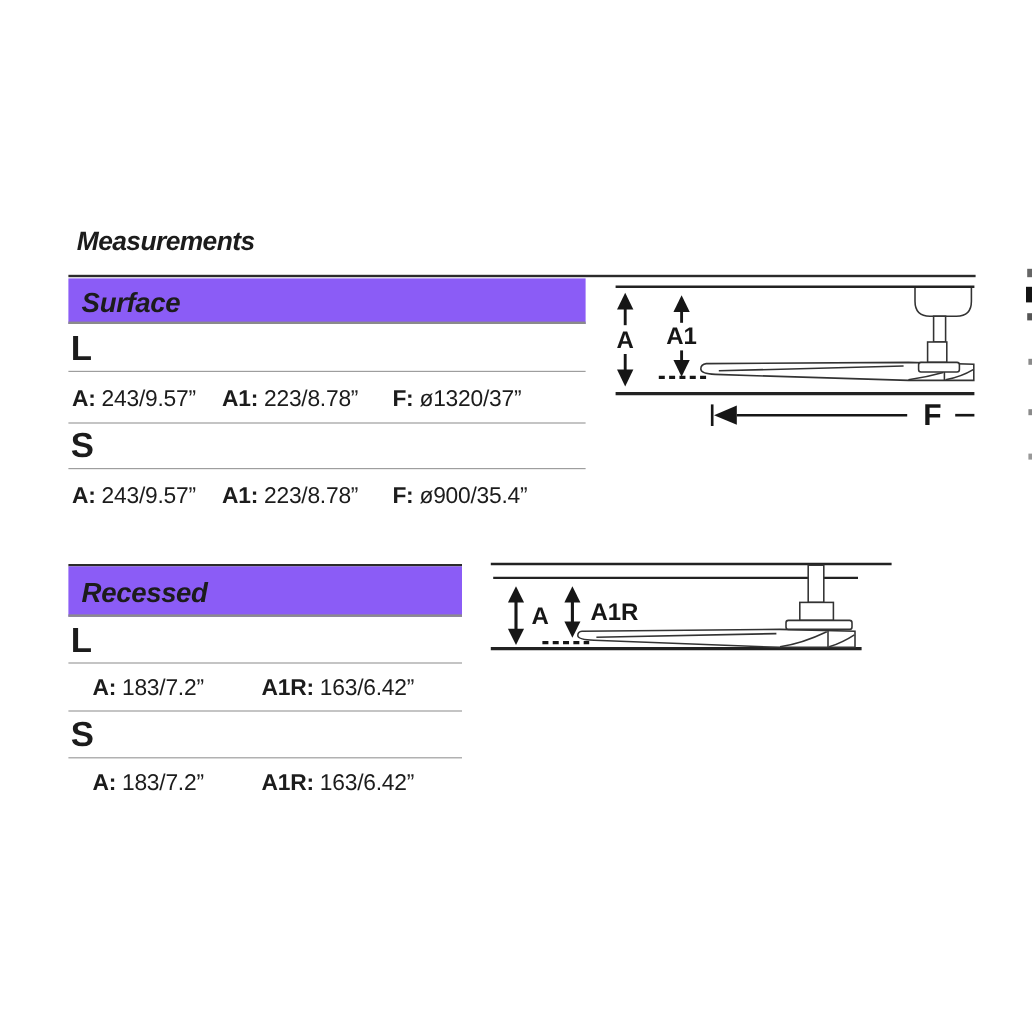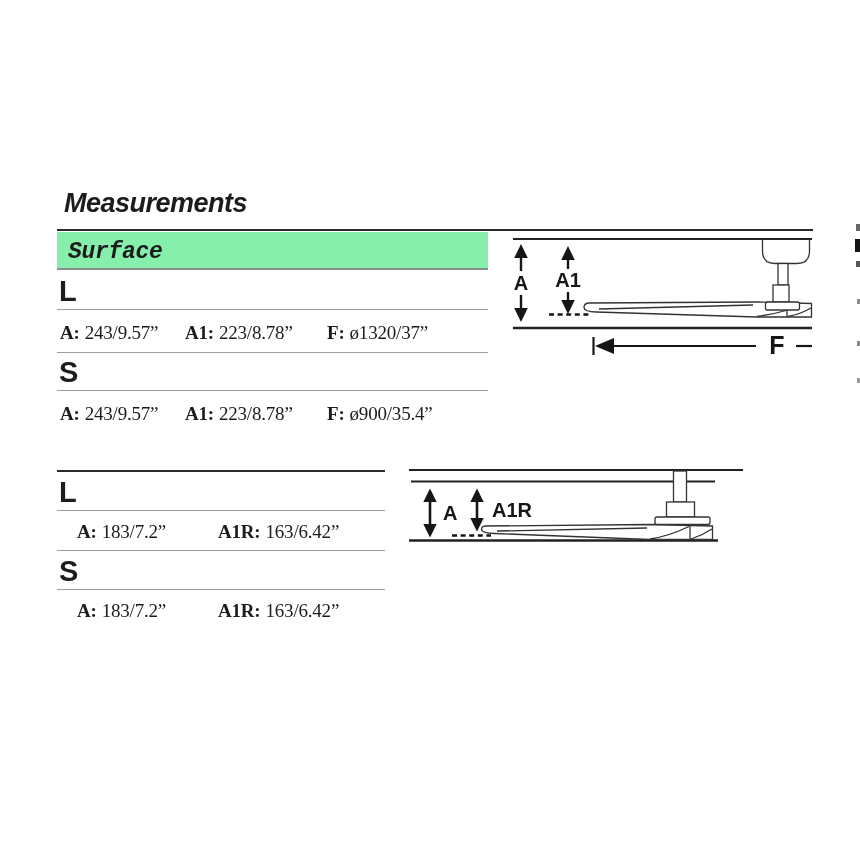--- a/index.html
+++ b/index.html
@@ -2,37 +2,37 @@
 <html><head>
 <meta charset="utf-8">
 <style>
   html,body{margin:0;padding:0;background:#fff;}
   .canvas{
     position:relative;width:860px;height:860px;background:#fff;overflow:hidden;
     font-family:"Liberation Sans","DejaVu Sans",sans-serif;color:#1c1c1c;
   }
   .title{
     position:absolute;left:64px;top:188px;margin:0;
-    font-size:27px;font-weight:700;font-style:italic;letter-spacing:-0.5px;color:#1c1c1c;text-align:center;
+    font-size:22px;font-weight:700;font-style:italic;letter-spacing:-0.5px;color:#1c1c1c;text-align:center;
   }
   .rule-dark{position:absolute;background:#2b2b2b;height:2px;}
   .spec-table{position:absolute;box-sizing:border-box;}
   .spec-table .thead{
-    background:#86efac;border-bottom:2px solid #8b8b8b;box-sizing:border-box;font-family:Liberation Mono, monospace;
+    background:#8b5cf6;border-bottom:2px solid #8b8b8b;box-sizing:border-box;
   }
   .thead-label{
     display:block;font-size:23px;font-weight:700;font-style:italic;letter-spacing:-0.3px;
   }
   .size-row{
     font-size:29px;font-weight:700;border-bottom:1px solid #9e9e9e;
     box-sizing:border-box;padding-left:2px;letter-spacing:-0.5px;
   }
   .spec-row{position:relative;box-sizing:border-box;font-size:19px;letter-spacing:-0.2px;}
   .spec-row.bordered{border-bottom:1px solid #9e9e9e;}
-  .spec{position:absolute;white-space:nowrap;font-family:Liberation Serif, serif;}
+  .spec{position:absolute;white-space:nowrap;}
   .spec .k{font-weight:700;margin-right:5px;}
   
   .surface{left:57px;top:232px;width:431px;}
   .surface .thead{height:38px;}
   .surface .thead-label{padding:7px 0 0 11px;}
   .surface .size-row{height:40px;padding-top:5px;}
   .surface .spec-row{height:43px;}
   .surface .spec-row .spec{top:12px;}
   .surface .pos-a{left:3px;}
   .surface .pos-a1{left:128px;}
@@ -116,20 +116,23 @@
     <g>
       <line x1="83.5" y1="112" x2="83.5" y2="130" stroke="#161616" stroke-width="2.2"></line>
       <polygon points="85,121 104,113 104,129" fill="#161616"></polygon>
       <line x1="104" y1="121" x2="246" y2="121" stroke="#161616" stroke-width="2.2"></line>
       <text x="267" y="129" font-size="25" text-anchor="middle">F</text>
       <line x1="286" y1="121" x2="302" y2="121" stroke="#161616" stroke-width="2.2"></line>
     </g>
   </svg>
 
   <div class="spec-table recessed">
+    <div class="thead">
+      <span class="thead-label">Recessed</span>
+    </div>
     <div class="size-row">L</div>
     <div class="spec-row bordered">
       <span class="spec pos-a"><span class="k">A:</span><span class="v">183/7.2”</span></span>
       <span class="spec pos-a1r"><span class="k">A1R:</span><span class="v">163/6.42”</span></span>
     </div>
     <div class="size-row">S</div>
     <div class="spec-row">
       <span class="spec pos-a"><span class="k">A:</span><span class="v">183/7.2”</span></span>
       <span class="spec pos-a1r"><span class="k">A1R:</span><span class="v">163/6.42”</span></span>
     </div>

